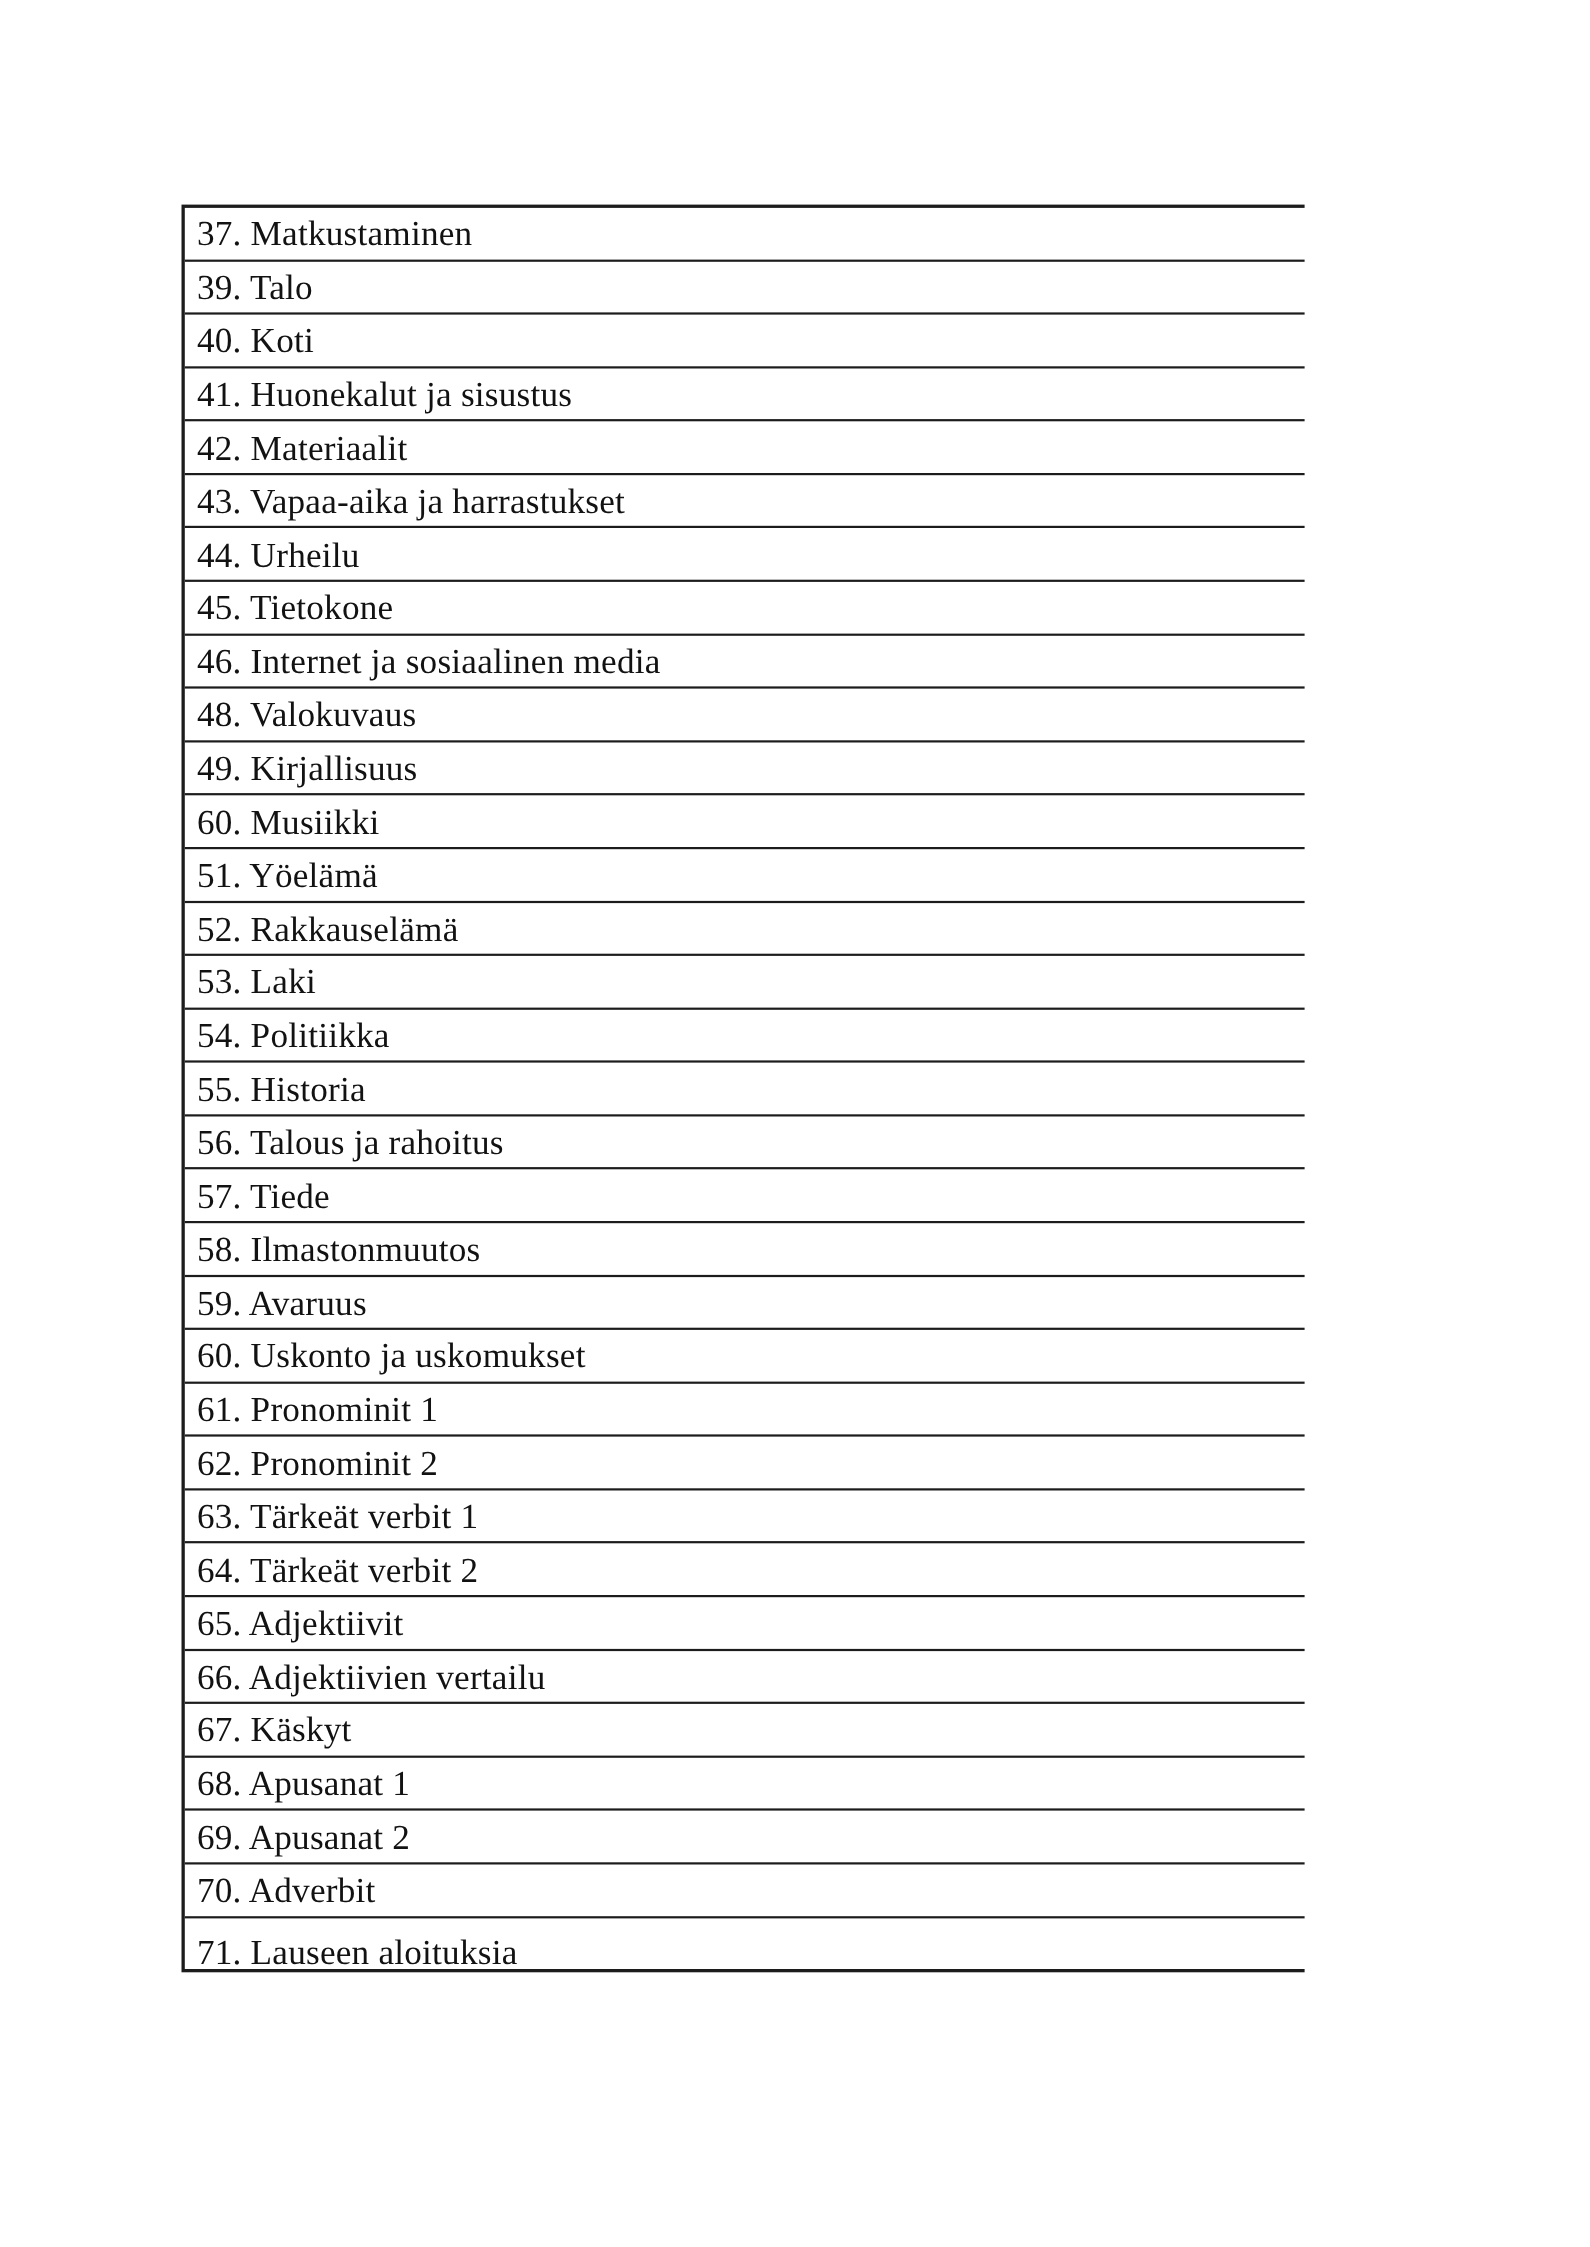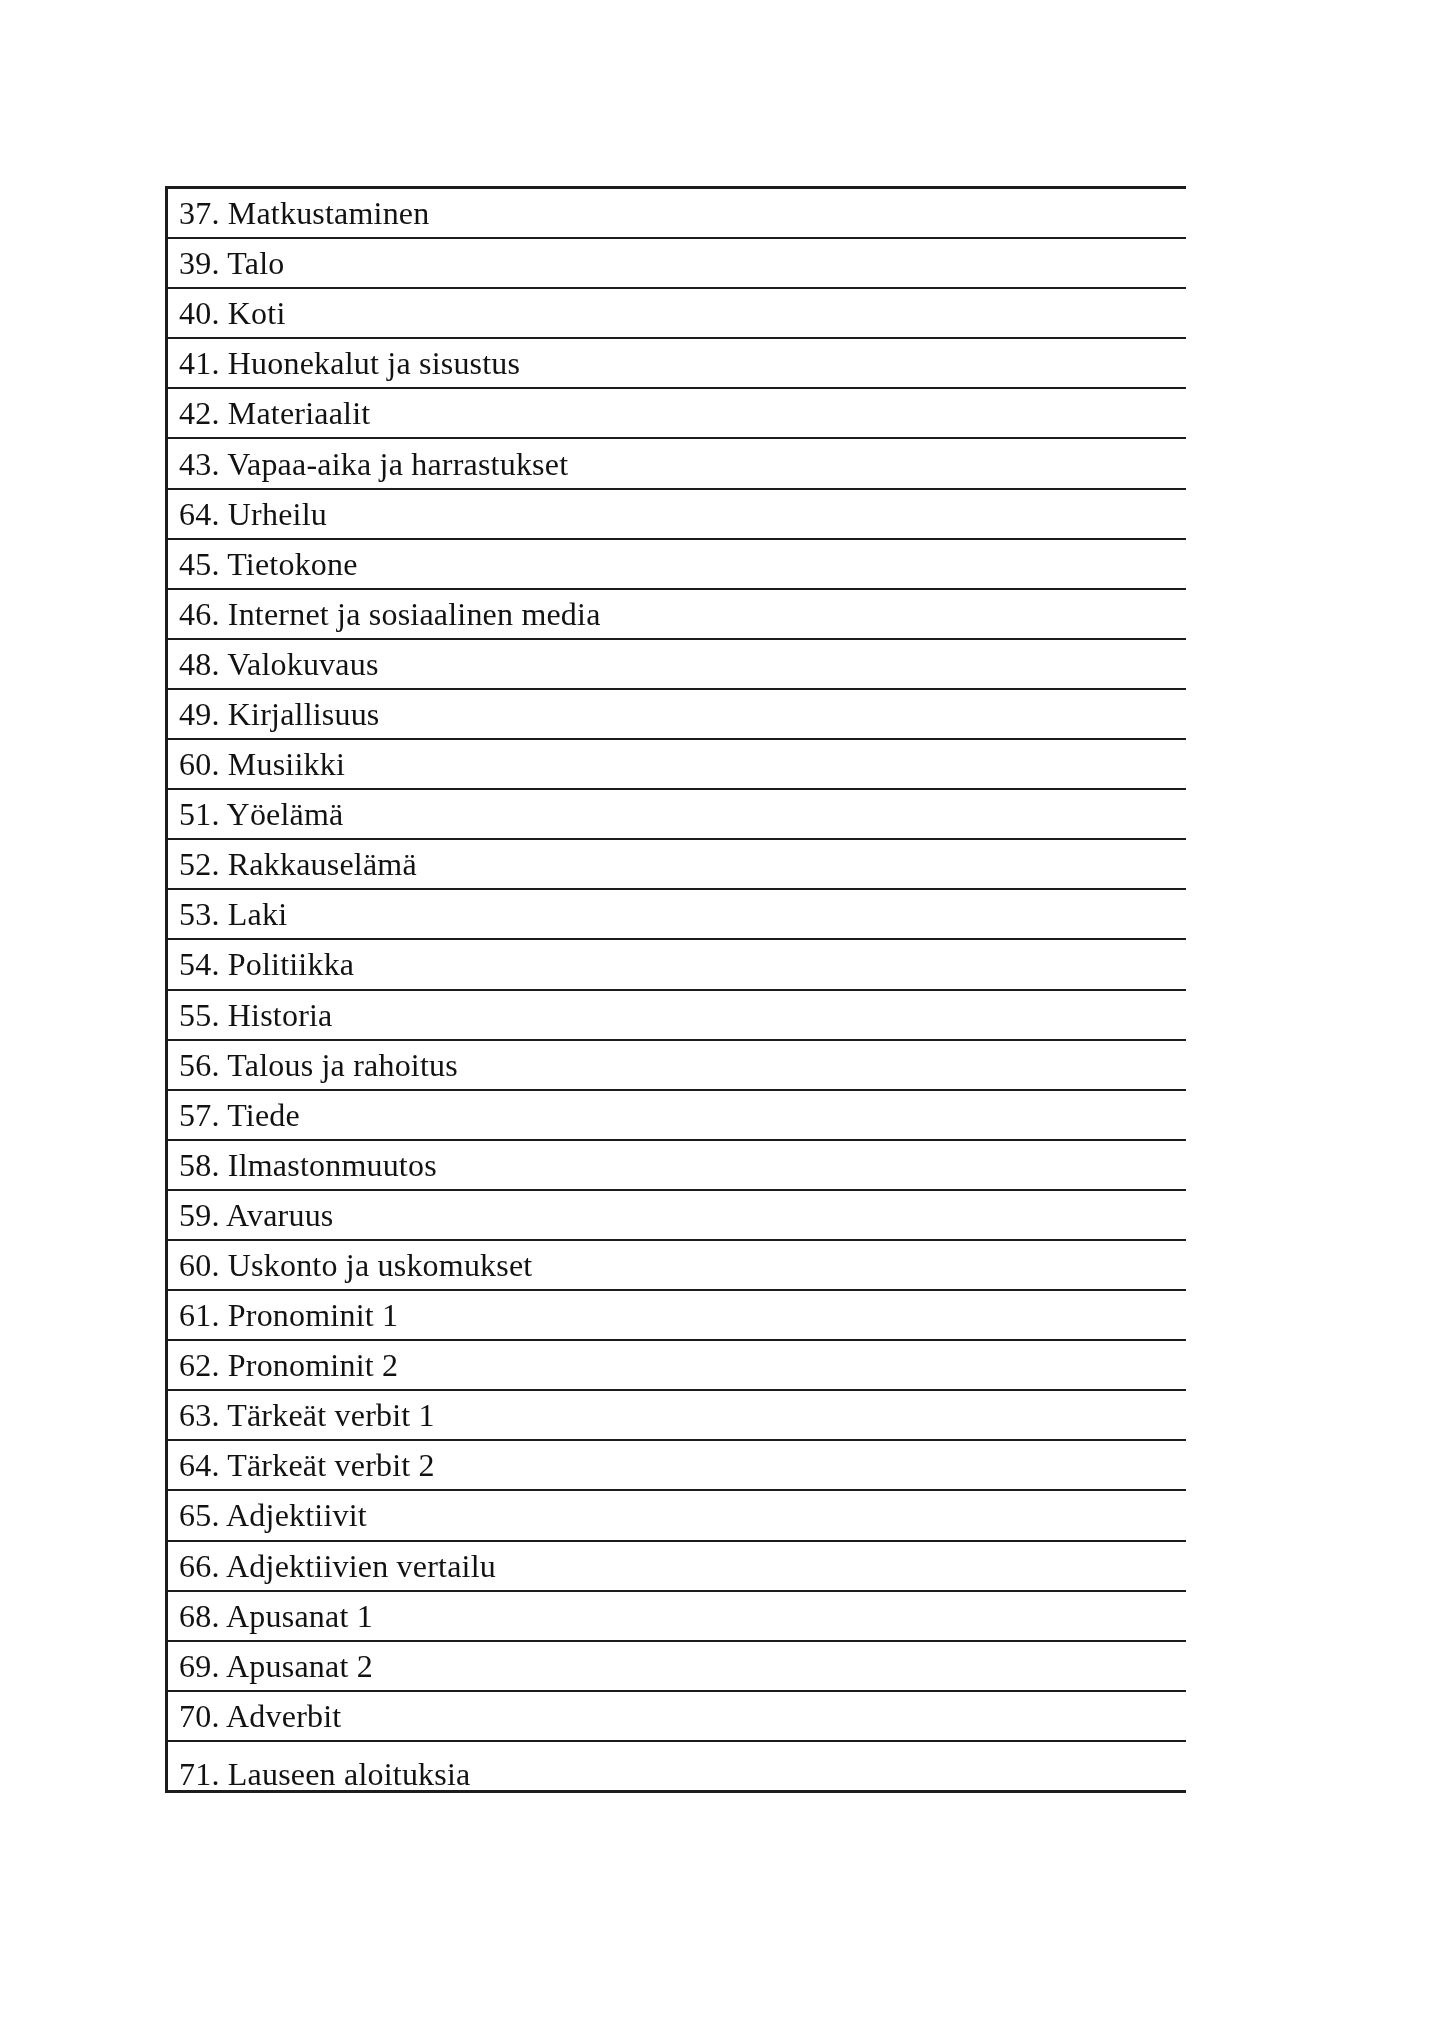--- a/index.html
+++ b/index.html
@@ -64,21 +64,21 @@
     <div class="toc-row">
         <span class="toc-label">41. Huonekalut ja sisustus</span>
       </div>
     <div class="toc-row">
         <span class="toc-label">42. Materiaalit</span>
       </div>
     <div class="toc-row">
         <span class="toc-label">43. Vapaa-aika ja harrastukset</span>
       </div>
     <div class="toc-row">
-        <span class="toc-label">64. Urheilu</span>
+        <span class="toc-label">44. Urheilu</span>
       </div>
     <div class="toc-row">
         <span class="toc-label">45. Tietokone</span>
       </div>
     <div class="toc-row">
         <span class="toc-label">46. Internet ja sosiaalinen media</span>
       </div>
     <div class="toc-row">
         <span class="toc-label">48. Valokuvaus</span>
       </div>
@@ -130,20 +130,23 @@
     <div class="toc-row">
         <span class="toc-label">64. Tärkeät verbit 2</span>
       </div>
     <div class="toc-row">
         <span class="toc-label">65. Adjektiivit</span>
       </div>
     <div class="toc-row">
         <span class="toc-label">66. Adjektiivien vertailu</span>
       </div>
     <div class="toc-row">
+        <span class="toc-label">67. Käskyt</span>
+      </div>
+    <div class="toc-row">
         <span class="toc-label">68. Apusanat 1</span>
       </div>
     <div class="toc-row">
         <span class="toc-label">69. Apusanat 2</span>
       </div>
     <div class="toc-row">
         <span class="toc-label">70. Adverbit</span>
       </div>
     <div class="toc-row">
         <span class="toc-label">71. Lauseen aloituksia</span>

